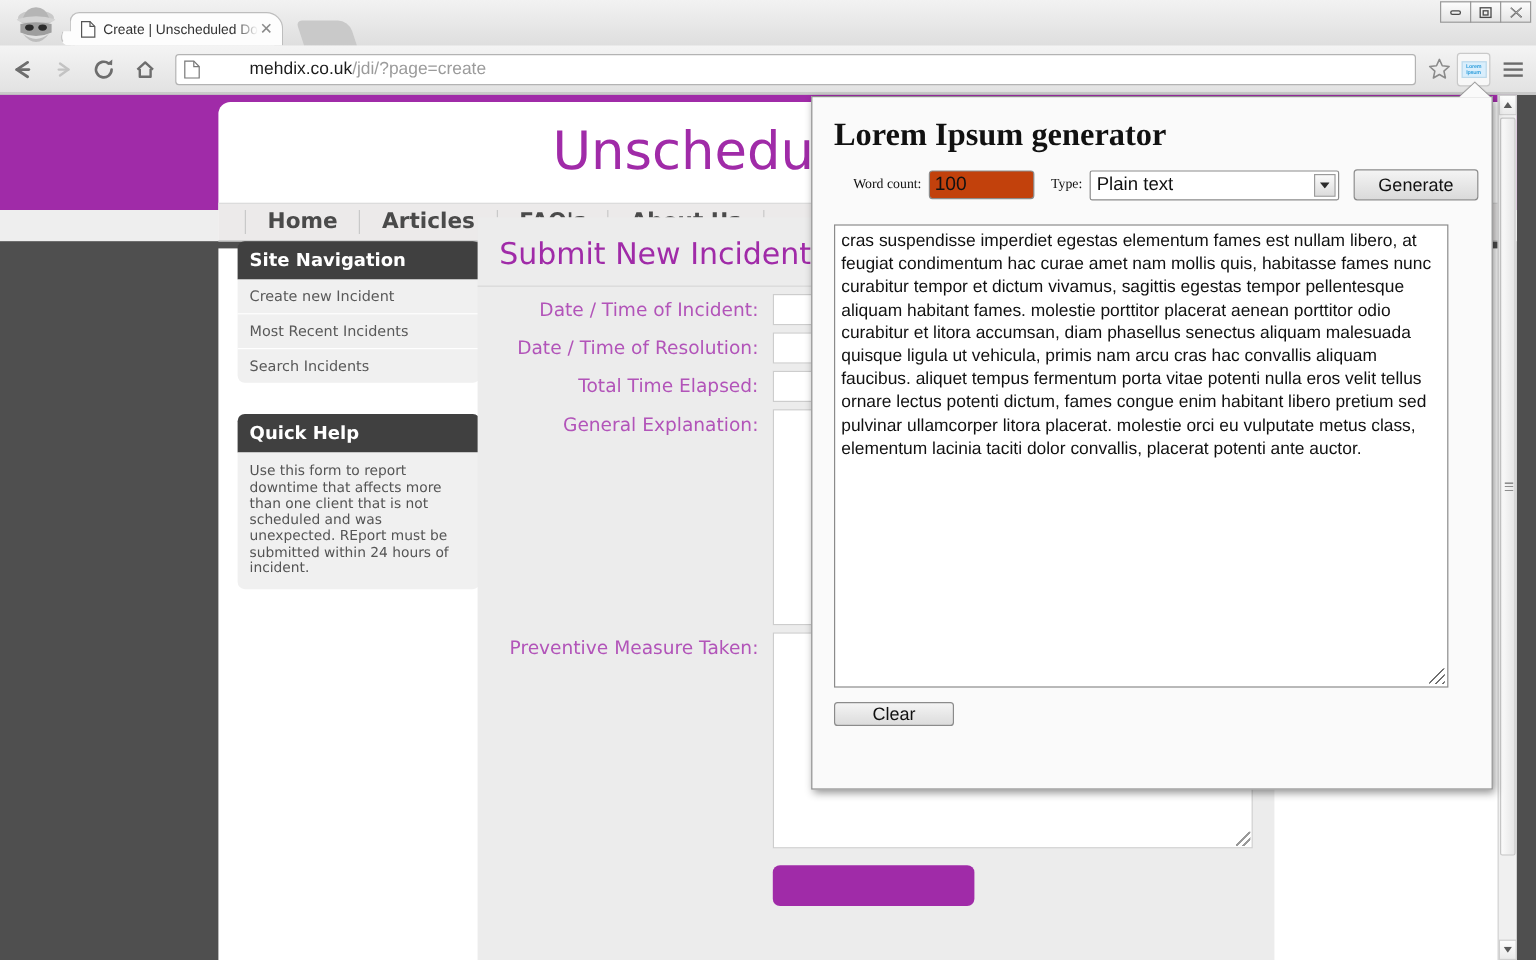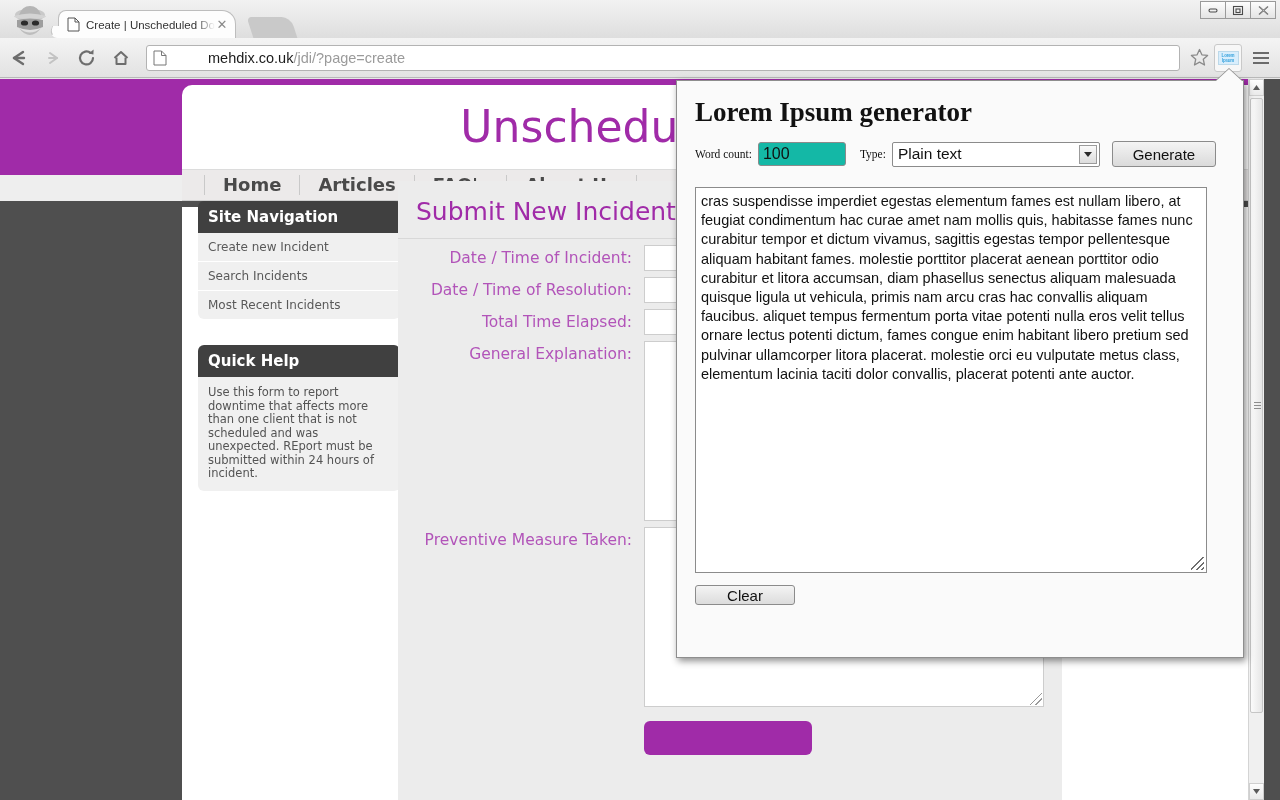--- a/index.html
+++ b/index.html
@@ -300,31 +300,31 @@
     border-bottom: 12px solid #fafafa;
     filter: drop-shadow(0 -1px 0 #8e8e8e);
     z-index: 5;
   }
   #popup-title {
     font-family: "Liberation Serif", serif;
     font-size: 27px; font-weight: bold; color: #111;
     padding: 16px 0 0 18px;
   }
   #popup-controls {
-    display: flex; align-items: center; padding: 13px 0 0 18px; gap: 0;
+    display: flex; align-items: center; padding: 13px 0 0 34px; gap: 0;
   }
   .slabel {
     font-family: "Liberation Serif", serif;
     font-size: 11.5px; color: #111;
     margin-right: 6px;
   }
   #wordcount-input {
     width: 88px; height: 24px;
     border: 1px solid #8b8b8b; border-radius: 3px;
-    background: #14b8a6; font-size: 16px; color: #111;
+    background: #c2410c; font-size: 16px; color: #111;
     padding: 0 4px; line-height: 22px;
     font-family: "Liberation Sans", sans-serif;
   }
   #type-label { margin-left: 14px; margin-right: 6px; }
   #type-select {
     width: 208px; height: 25px;
     border: 1px solid #8b8b8b; border-radius: 2px;
     background: #fff;
     display: flex; align-items: center;
     font-size: 15.5px; color: #111; padding-left: 5px;
@@ -496,22 +496,22 @@
           <div class="navitem">Home</div>
           <div class="navitem">Articles</div>
           <div class="navitem">FAQ's</div>
           <div class="navitem">About Us</div>
         </div>
 
         <div id="sidebar">
           <div class="panel">
             <div class="panel-head">Site Navigation</div>
             <div class="nav-link">Create new Incident</div>
+            <div class="nav-link">Most Recent Incidents</div>
             <div class="nav-link">Search Incidents</div>
-            <div class="nav-link">Most Recent Incidents</div>
           </div>
           <div class="panel">
             <div class="panel-head">Quick Help</div>
             <div class="panel-body">Use this form to report downtime that affects more than one client that is not scheduled and was unexpected. REport must be submitted within 24 hours of incident.</div>
           </div>
         </div>
 
         <div id="formcard">
           <div id="form-title">Submit New Incident</div>
 

